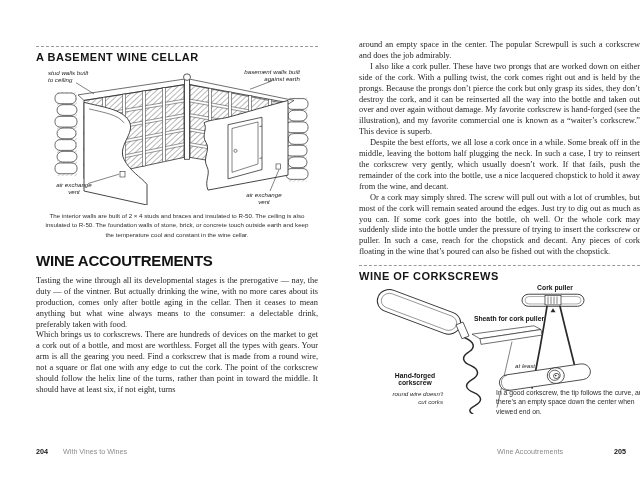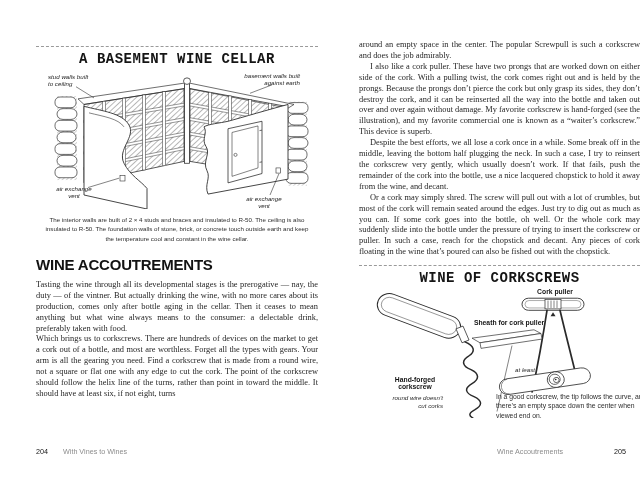--- a/index.html
+++ b/index.html
@@ -3,22 +3,22 @@
 <meta charset="utf-8">
 <style>
   html,body{margin:0;padding:0;background:#fff;}
   #spread{position:relative;width:640px;height:480px;background:#ffffff;overflow:hidden;
           font-family:"Liberation Sans",sans-serif;color:#1f1f1f;}
   .page{position:absolute;top:40px;}
   #pageL{left:36px;width:282px;}
   #pageR{left:359px;width:281px;}
 
   .fig-rule{border-top:1.2px dashed #9a9a9a;height:0;margin:6px 0 4px 0;}
-  .fig-title{font-family:Liberation Mono, monospace;font-weight:bold;font-size:14px;
-             letter-spacing:.5px;text-align:center;color:#151515;margin:1px 0 2px 0;}
+  .fig-title{font-family:Liberation Sans, sans-serif;font-weight:bold;font-size:11px;
+             letter-spacing:.5px;text-align:left;color:#151515;margin:1px 0 2px 0;}
   .fig-caption{font-size:6.2px;line-height:9.3px;text-align:center;color:#2e2e2e;
                width:268px;margin:2px auto 0 auto;}
 
   h1.section{font-family:"Liberation Sans",sans-serif;font-size:15px;font-weight:bold;
              letter-spacing:-.2px;color:#121212;margin:13px 0 7px 0;}
   h2.sub{font-family:"Liberation Sans",sans-serif;font-size:10.5px;font-weight:bold;
          color:#121212;margin:9px 0 5px 0;}
   .body-text{font-family:"Liberation Serif",serif;font-size:8.4px;line-height:10.9px;
              text-align:justify;color:#1f1f1f;margin:0;}
   .indent{text-indent:11px;}
@@ -28,21 +28,21 @@
   .lblb{font-size:6.8px;font-weight:bold;fill:#141414;}
   .ln{stroke:#2a2a2a;stroke-width:.6;fill:none;}
 
   .fig2{position:relative;}
   .fig2-caption{position:absolute;left:137px;top:104px;width:152px;font-size:6.8px;
                 line-height:9.2px;color:#2e2e2e;text-align:left;}
 
   .footer{position:absolute;top:447px;font-size:7.2px;color:#8c8c8c;}
   #footL{left:36px;width:282px;text-align:left;}
   #footR{left:345px;width:281px;text-align:right;}
-  .pagenum{color:#141414;font-weight:normal;margin-top:14px;}
+  .pagenum{color:#141414;font-weight:bold;margin-top:14px;}
   #footL .pagenum{margin-right:15px;}
   #footR .pagenum{margin-left:15px;padding-left:36px;}
 </style>
 </head>
 <body>
 
 <div id="spread">
 
   <div class="page" id="pageL">
 

